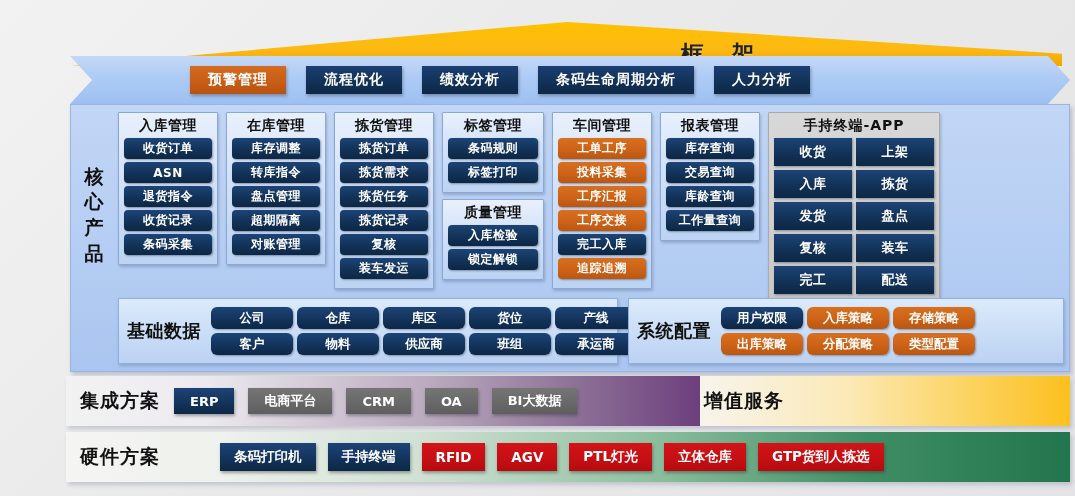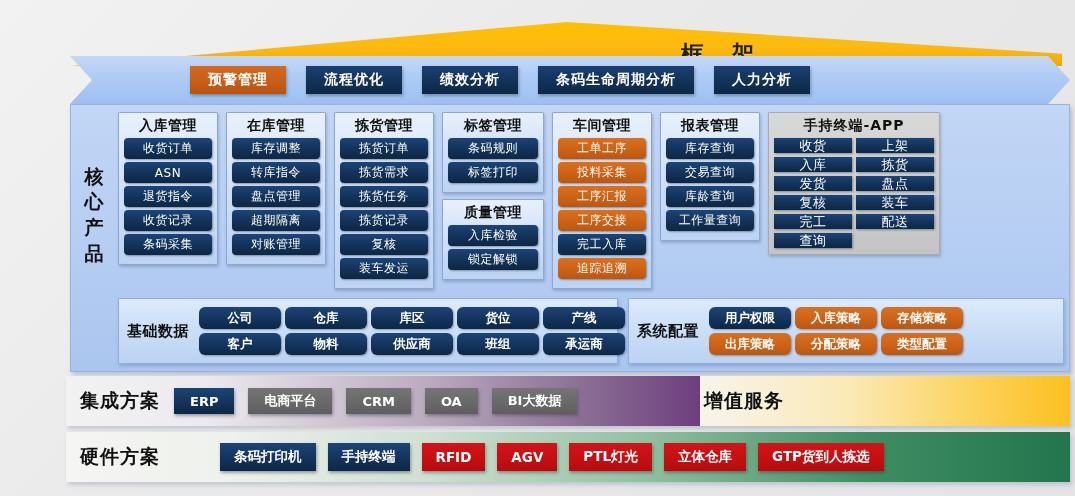--- a/index.html
+++ b/index.html
@@ -46,47 +46,47 @@
 
   
   #cards{position:absolute;left:118px;top:112px;width:946px;height:180px;
     display:flex;gap:8px;align-items:flex-start;}
   .card{background:linear-gradient(180deg,#e8f0fc 0%,#d2e1f8 45%,#bcd3f3 100%);
     border:1px solid #88a8d8;box-shadow:1px 2px 3px rgba(95,110,140,.4);
     padding:3px 5px 6px 5px;box-sizing:border-box;border-radius:1px;}
   .card-title{text-align:center;font-size:14px;font-weight:bold;color:#111;
     margin:1px 0 3px 0;letter-spacing:.5px;}
   .btn{height:21px;margin:0 0 3px 0;display:flex;align-items:center;justify-content:center;
-    font-size:12px;font-weight:normal;color:#fff;border-radius:4px;
+    font-size:12px;font-weight:bold;color:#fff;border-radius:4px;
     box-shadow:1px 1px 2px rgba(40,55,80,.45);letter-spacing:.5px;}
   .b-blue{background:linear-gradient(180deg,#1d4477 0%,#123257 55%,#0d2745 100%);}
   .b-orange{background:linear-gradient(180deg,#d8701f 0%,#cb6116 60%,#bb5711 100%);}
   .b-sq{border-radius:0;}
 
   .card.c1{width:100px;}
   .card.c2{width:100px;}
   .card.c3{width:100px;}
   .col-stack{display:flex;flex-direction:column;gap:6px;width:102px;}
   .card.c4{width:102px;}
   .card.c5{width:102px;}
   .card.c6{width:100px;}
   .card.c7{width:100px;}
   .card.c8{width:172px;background:linear-gradient(180deg,#d8d8d8 0%,#cfcfcf 50%,#c4c4c4 100%);
     border:1px solid #aaa;}
   .card.c8 .card-title{letter-spacing:1px;}
   .grid2{display:grid;grid-template-columns:1fr 1fr;gap:4px;}
-  .grid2 .btn{margin:0;height:15px;border-radius:0;font-size:13px;}
+  .grid2 .btn{margin:0;height:28px;border-radius:0;font-size:13px;}
 
   
   #strip-row{position:absolute;left:118px;top:298px;width:946px;height:66px;
     display:flex;gap:10px;}
   .strip{background:linear-gradient(180deg,#dcebfb 0%,#cbdef7 50%,#bcd2f2 100%);
     border:1px solid #8fb0dd;box-shadow:1px 2px 3px rgba(95,110,140,.35);
     display:flex;align-items:center;padding:0 8px;box-sizing:border-box;}
-  .strip-label{font-size:15px;font-weight:bold;color:#111;white-space:nowrap;
+  .strip-label{font-size:18px;font-weight:bold;color:#111;white-space:nowrap;
     margin-right:10px;letter-spacing:.5px;}
   .strip-grid{display:grid;grid-auto-flow:column;grid-template-rows:1fr 1fr;gap:4px;}
   .sbtn{height:22px;min-width:66px;padding:0 8px;display:flex;align-items:center;justify-content:center;
     font-size:12.5px;font-weight:bold;color:#fff;box-shadow:1px 1px 2px rgba(40,55,80,.4);border-radius:6px;}
   .s-blue{background:linear-gradient(180deg,#1d4477 0%,#12325a 60%,#0d2745 100%);}
   .s-orange{background:linear-gradient(180deg,#d8701f 0%,#cb6116 60%,#bb5711 100%);}
   #strip-basic{width:500px;}
   #strip-sys{width:436px;}
   #strip-sys .strip-grid{grid-auto-flow:column;}
 

